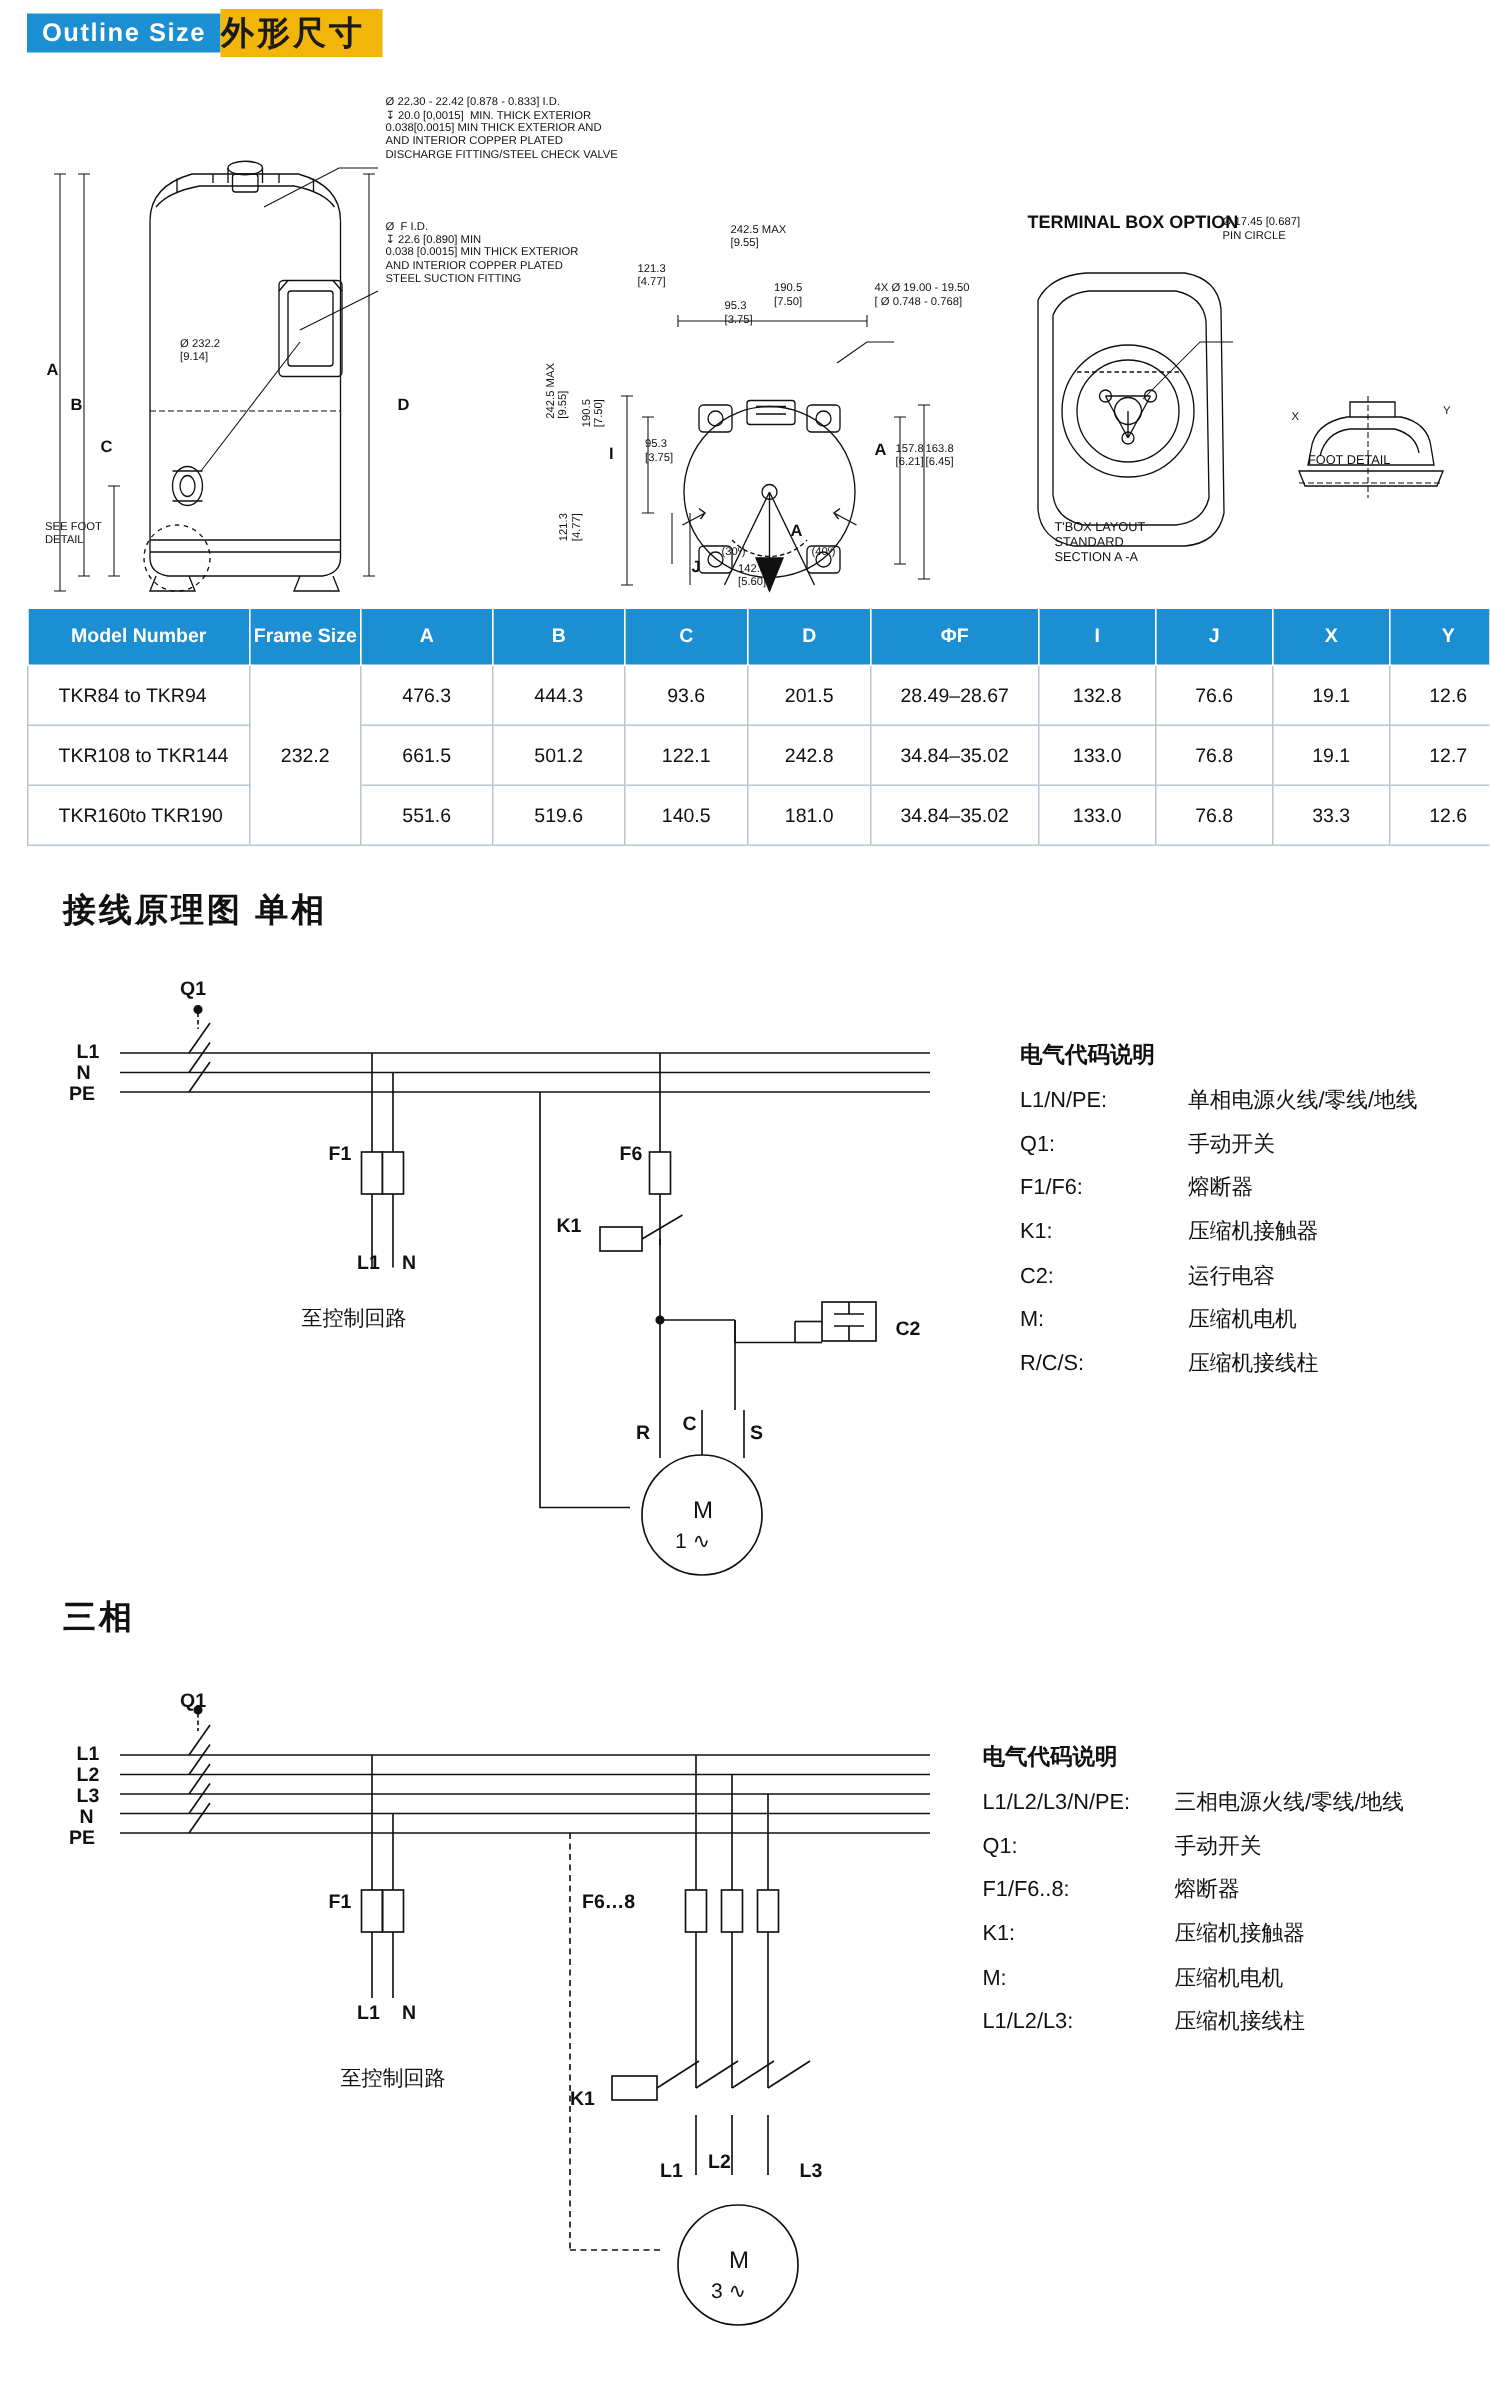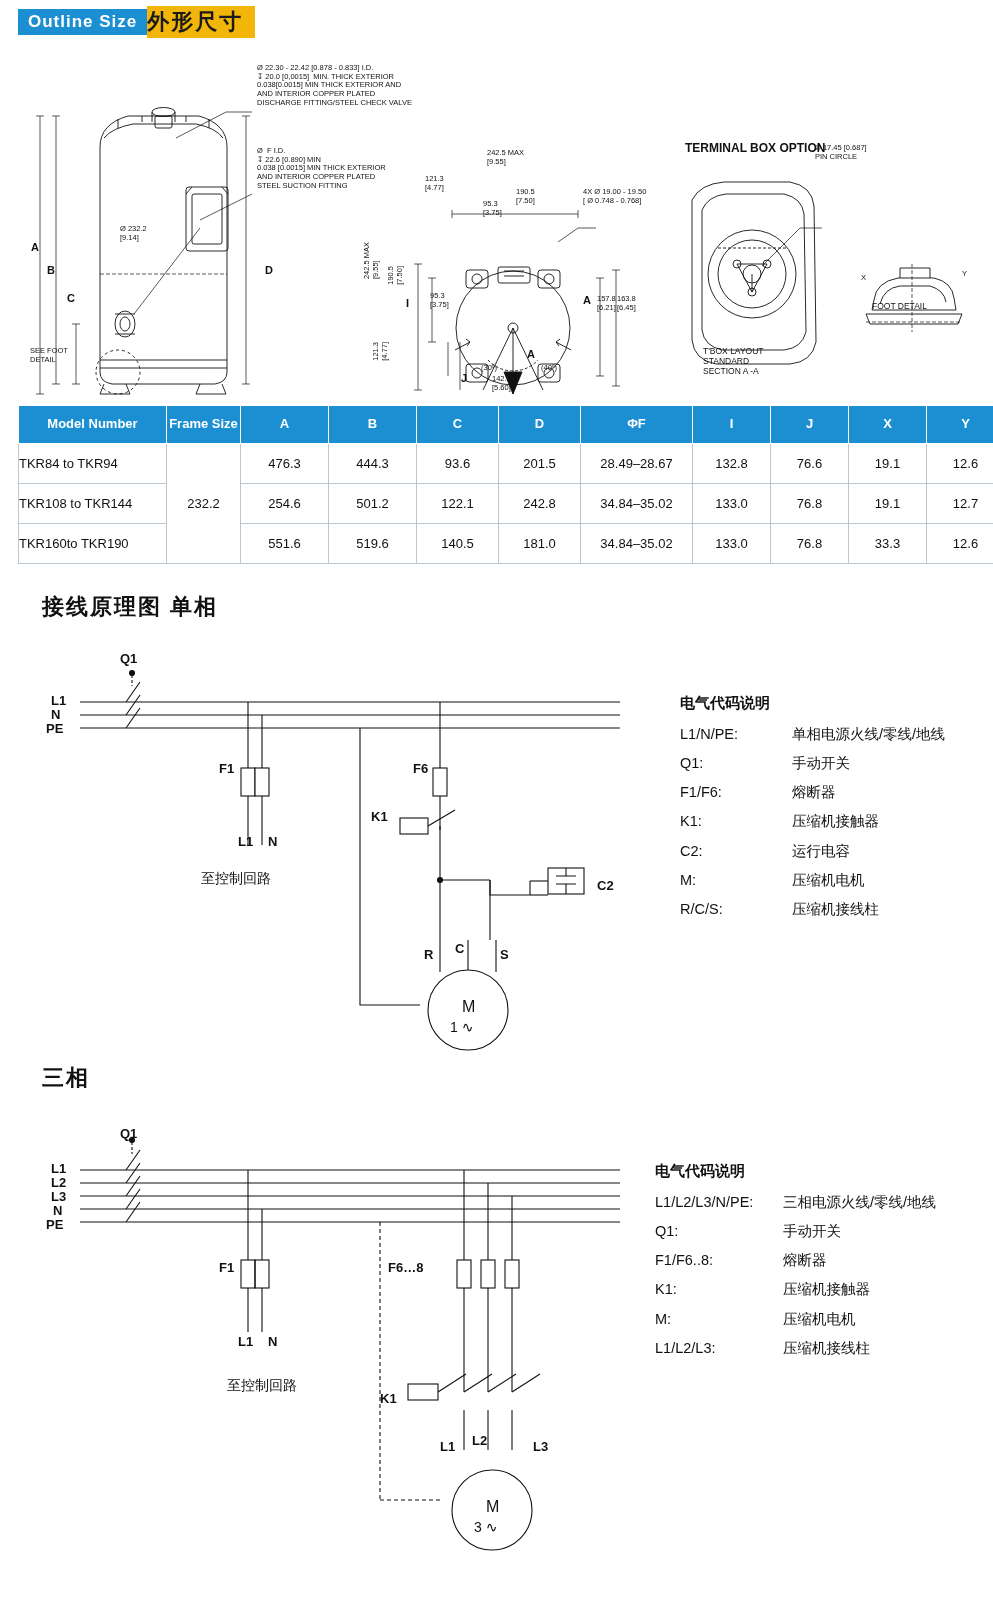--- a/index.html
+++ b/index.html
@@ -86,21 +86,21 @@
   table.spec td {
     border: 1px solid #b9c6cf;
     font-size: 13px;
     color: #111;
     text-align: center;
     vertical-align: middle;
     height: 40px;
   }
   table.spec td.model {
     text-align: left;
-    padding-left: 0;
+    padding-left: 20px;
   }
 
   
   .sec-title {
     position: absolute;
     font-size: 22px;
     font-weight: bold;
     color: #111;
     letter-spacing: 2px;
   }
@@ -357,21 +357,21 @@
           <td>93.6</td>
           <td>201.5</td>
           <td>28.49–28.67</td>
           <td>132.8</td>
           <td>76.6</td>
           <td>19.1</td>
           <td>12.6</td>
         </tr>
         <tr>
           <td class="model">TKR108 to TKR144</td>
-          <td>254.6</td>
+          <td>661.5</td>
           <td>501.2</td>
           <td>122.1</td>
           <td>242.8</td>
           <td>34.84–35.02</td>
           <td>133.0</td>
           <td>76.8</td>
           <td>19.1</td>
           <td>12.7</td>
         </tr>
         <tr>

